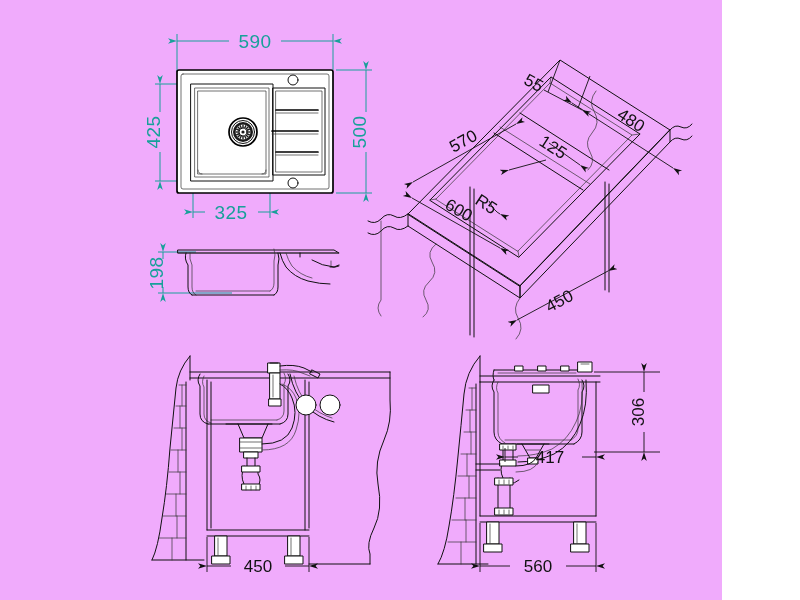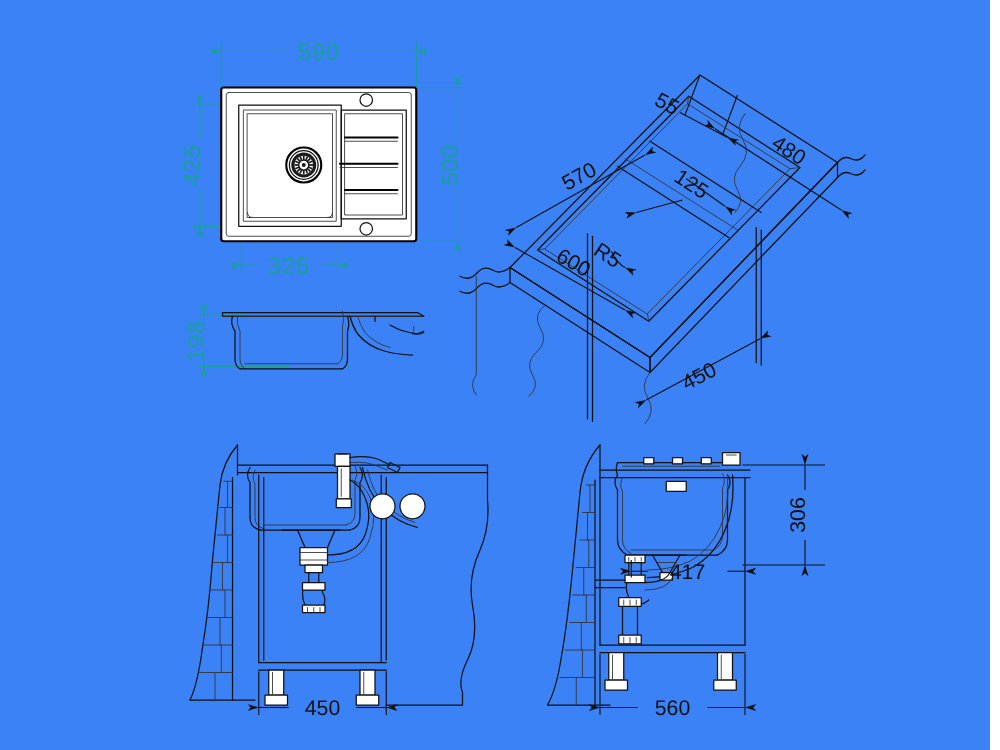--- a/index.html
+++ b/index.html
@@ -8,23 +8,23 @@
     background: #ffffff;
   }
   body {
     width: 800px;
     height: 600px;
     font-family: "Liberation Sans", sans-serif;
     overflow: hidden;
   }
   #drawing-sheet {
     position: relative;
-    width: 792px;
+    width: 722px;
     height: 600px;
-    background: #3b82f6;
+    background: #f0abfc;
   }
   svg.sheet-svg {
     position: absolute;
     left: 0;
     top: 0;
     width: 800px;
     height: 600px;
   }
   text {
     font-family: "Liberation Sans", sans-serif;

